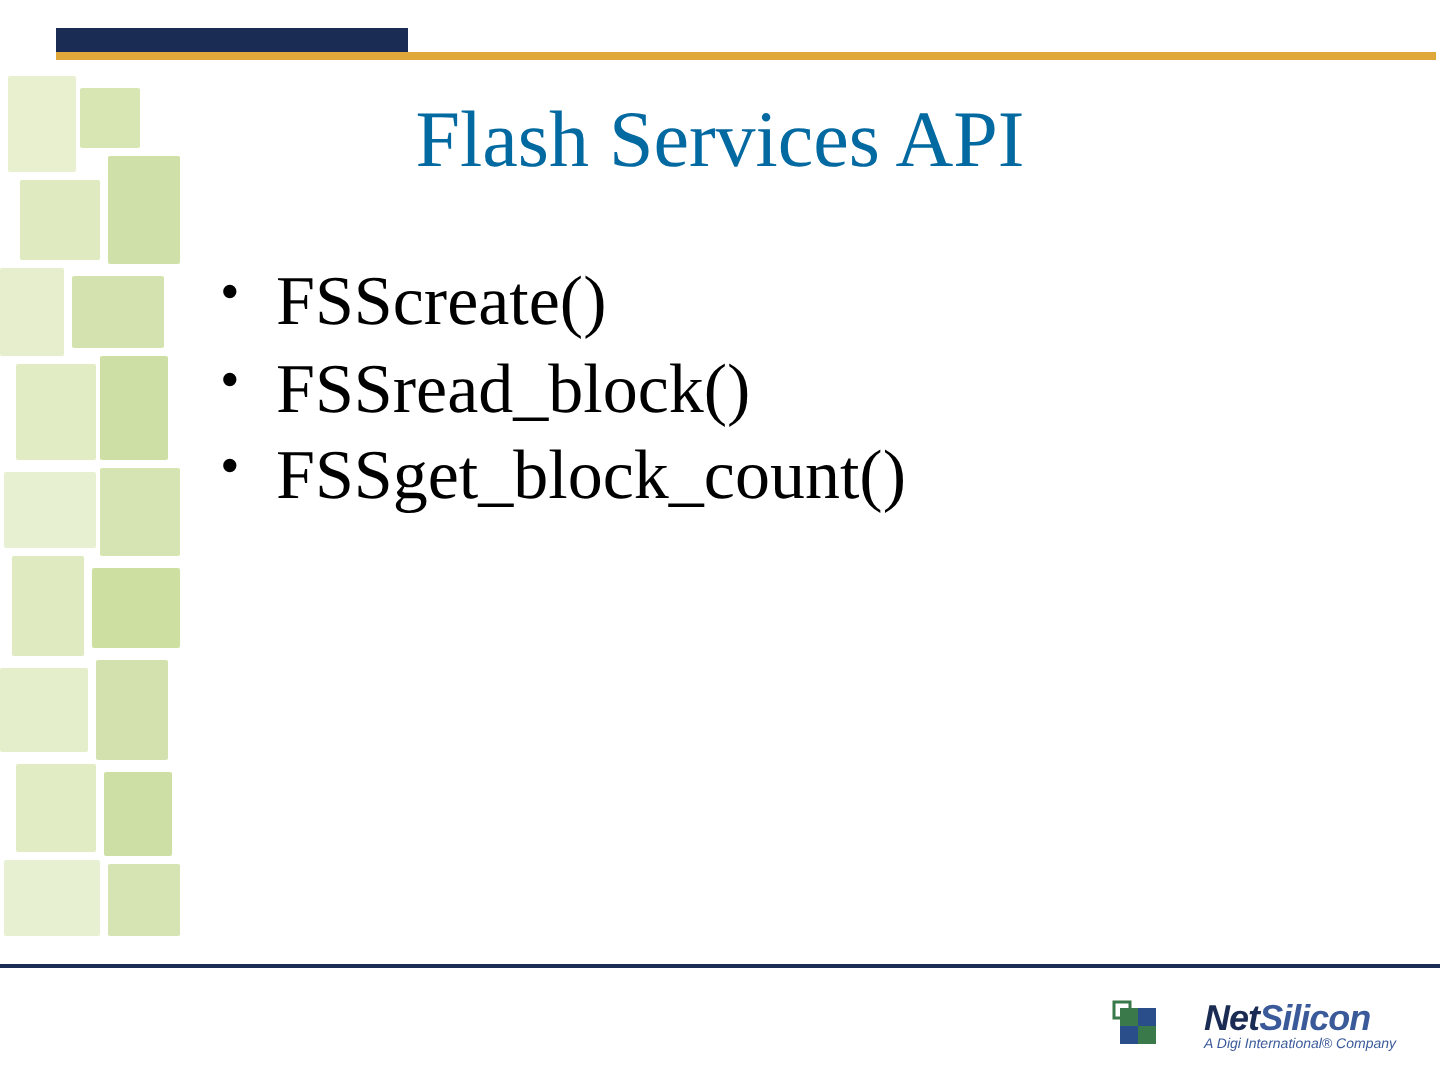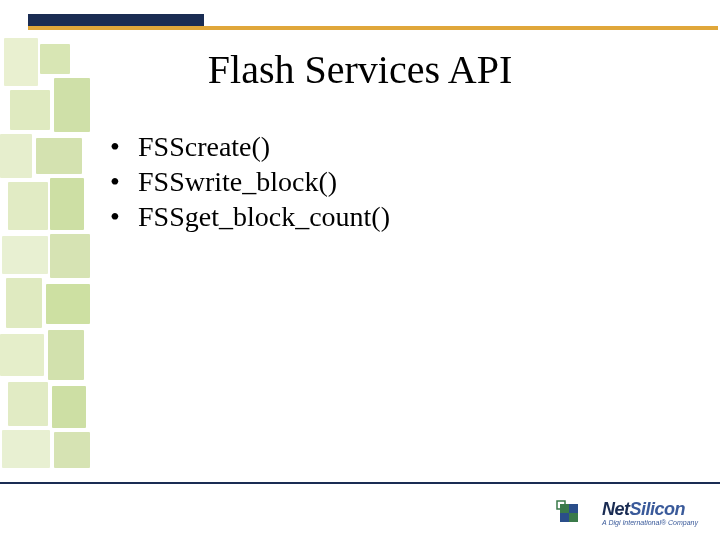--- a/index.html
+++ b/index.html
@@ -47,36 +47,36 @@
     border-radius: 1px;
   }
   
   .title {
     position: absolute;
     top: 46px;
     left: 0;
     width: 720px;
     text-align: center;
     font-size: 40px;
-    color: #000000;
+    color: #0369a1;
   }
   
   .content {
     position: absolute;
     left: 110px;
     top: 130px;
     width: 520px;
   }
   .content ul {
     list-style: none;
     padding: 0;
     margin: 0;
   }
   .content li {
-    font-size: 28px;
+    font-size: 35px;
     line-height: 1.22;
     color: #000;
     position: relative;
     padding-left: 28px;
     margin-bottom: 1px;
   }
   .content li::before {
     content: "•";
     position: absolute;
     left: 0;
@@ -154,21 +154,21 @@
       <div class="block" style="left: 52px; top: 348px; width: 34px; height: 42px; background: rgb(205, 223, 164);"></div>
       <div class="block" style="left: 2px; top: 392px; width: 48px; height: 38px; background: rgb(232, 240, 210);"></div>
       <div class="block" style="left: 54px; top: 394px; width: 36px; height: 36px; background: rgb(214, 227, 179);"></div>
     </div>
 
   <div class="title">Flash Services API</div>
 
   <div class="content">
     <ul id="bullets">
         <li>FSScreate()</li>
-        <li>FSSwrite_block()</li>
+        <li>FSSread_block()</li>
         <li>FSSget_block_count()</li>
       </ul>
   </div>
 
   <div class="footer-rule"></div>
 
   <div class="footer-logo">
     <div class="logo-mark">
       <svg viewBox="0 0 26 26" width="26" height="26">
         <path d="M4 4 L13 4 L13 13 L4 13 Z" fill="#3a7a4a"></path>

